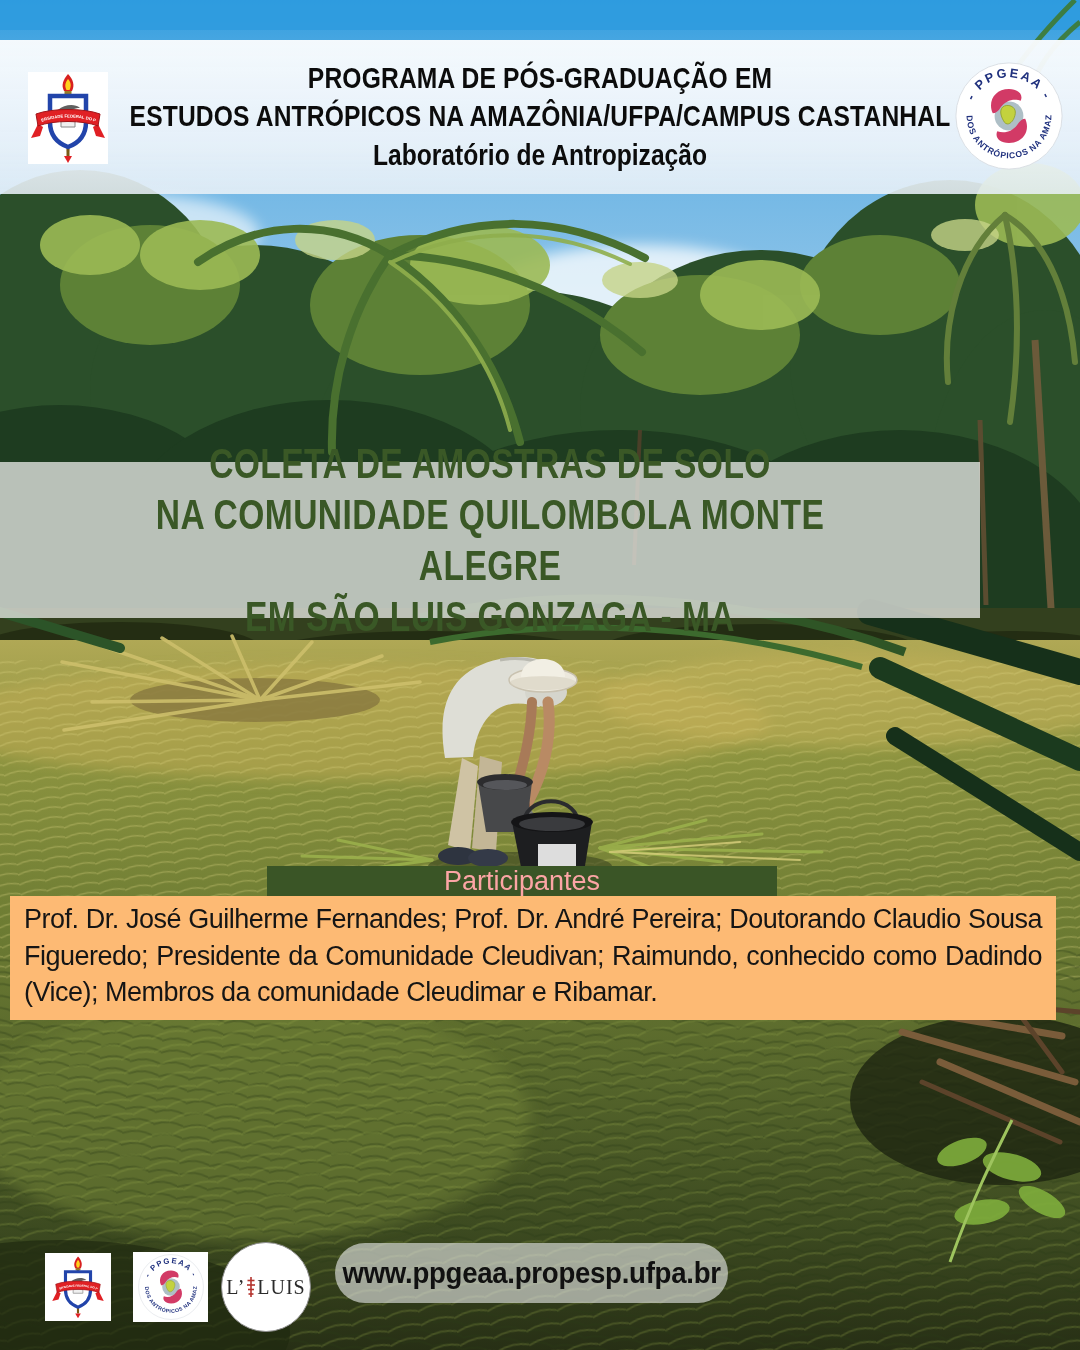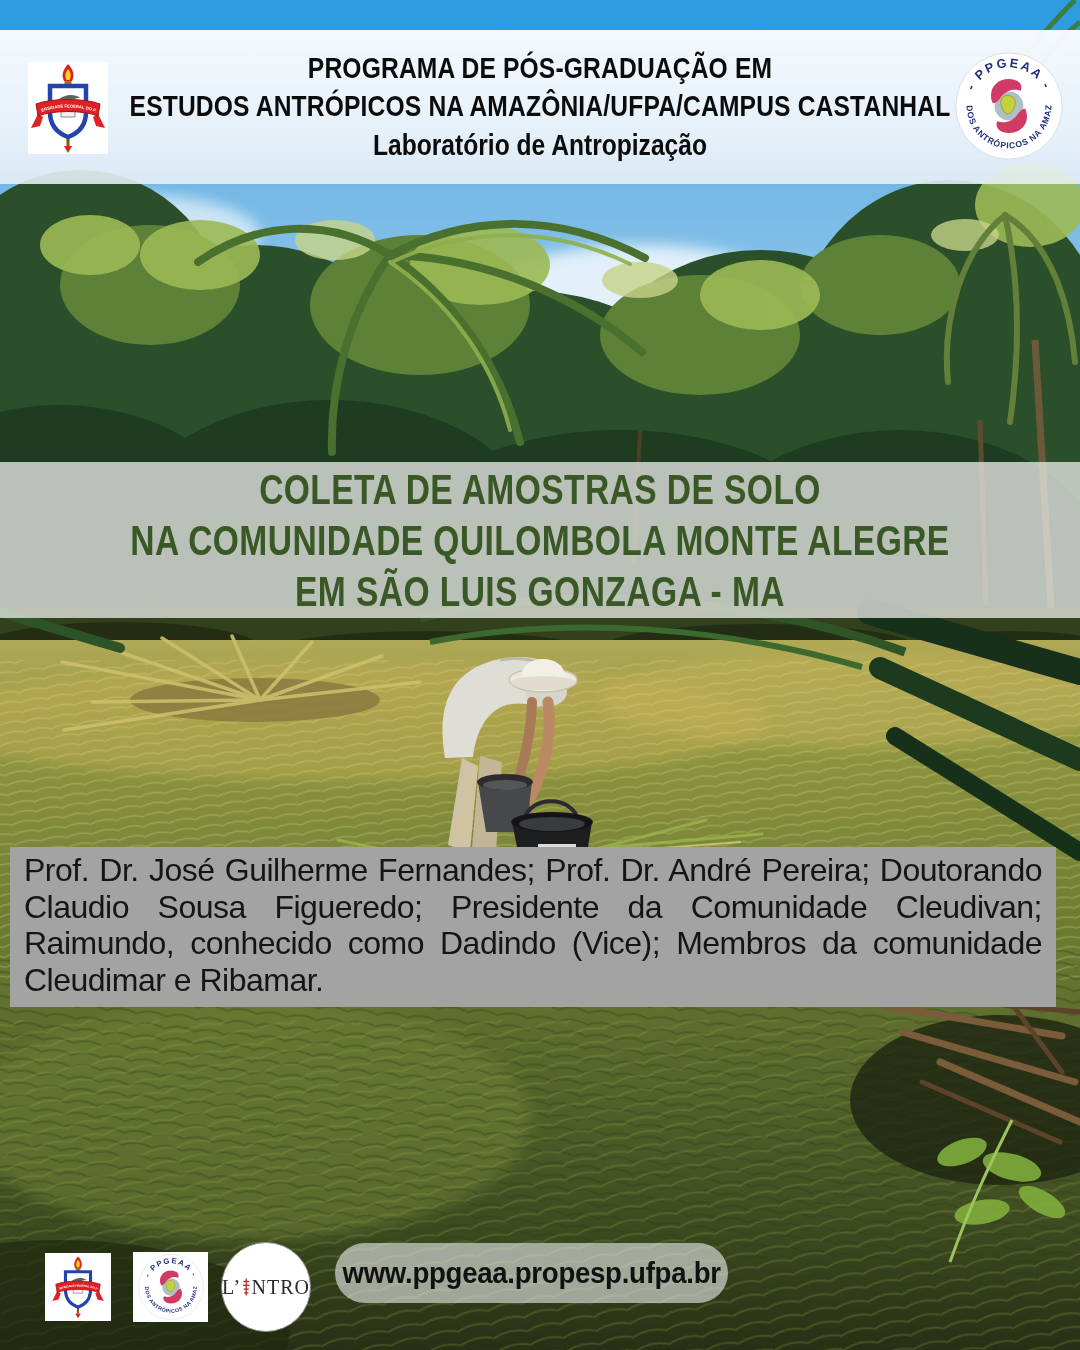--- a/index.html
+++ b/index.html
@@ -4,56 +4,56 @@
 <style>
   html,body { margin:0; padding:0; background:#ffffff; }
   .canvas {
     position:relative; width:1080px; height:1350px; overflow:hidden;
     font-family:"Liberation Sans", sans-serif; background:#6d7c33; margin:0 auto;
   }
   .photo { position:absolute; left:0; top:0; width:1080px; height:1350px; }
 
   
   .band {
-    position:absolute; left:0; top:30px; width:1080px; height:154px;
+    position:absolute; left:0; top:40px; width:1080px; height:154px;
     background:linear-gradient(180deg, rgba(250,252,254,0.97) 0%, rgba(238,244,250,0.93) 70%, rgba(232,240,247,0.88) 100%);
   }
   .band-text {
     position:absolute; left:0; right:0; top:50%;
     transform:translateY(-50%) scaleX(0.82); transform-origin:center;
     text-align:center; font-weight:700; color:#0c0c0c;
   }
   .band-text .l1 { font-size:30px; line-height:38px; letter-spacing:0.2px; }
   .band-text .l2 { font-size:30px; line-height:38px; letter-spacing:0.2px; }
   .band-text .l3 { font-size:30px; line-height:40px; }
   .crest-tile { position:absolute; left:28px; top:32px; width:80px; height:92px; background:#ffffff; }
   .ppg-header  { position:absolute; left:955px; top:22px; width:108px; height:108px; }
 
   
   .title-band {
-    position:absolute; left:0; top:462px; width:1080px; height:156px;
+    position:absolute; left:0; top:462px; width:980px; height:156px;
     background:rgba(230,231,227,0.78);
     display:flex; flex-direction:column; justify-content:center;
   }
   .title-band .t {
     text-align:center; font-weight:700; font-size:42px; line-height:51px;
     color:#3a5826; letter-spacing:0.5px;
     transform:scaleX(0.80); transform-origin:center;
   }
 
   
   .part-bar {
     position:absolute; left:267px; top:866px; width:510px; height:30px;
     background:#3a5526; color:#fca5a5; text-align:center;
     font-size:27px; line-height:30px; font-weight:400;
   }
   .part-box {
-    position:absolute; left:10px; top:847px; width:1018px;
-    background:#a3a3a3; padding:5px 14px 9px 14px;
-    font-size:32px; line-height:36.5px; letter-spacing:-0.5px;
+    position:absolute; left:10px; top:896px; width:1018px;
+    background:#fdba74; padding:5px 14px 9px 14px;
+    font-size:27px; line-height:36.5px; letter-spacing:-0.5px;
     text-align:justify; color:#151515;
   }
 
   
   .tile { position:absolute; background:#ffffff; display:flex; align-items:center; justify-content:center; }
   .tile-ufpa { left:45px;  top:1253px; width:66px; height:68px; }
   .tile-ppg  { left:133px; top:1252px; width:75px; height:70px; }
   .lintro {
     position:absolute; left:221px; top:1242px; width:90px; height:90px;
     border-radius:50%; background:#ffffff; border:1px solid #8d8d8d; box-sizing:border-box;
@@ -362,19 +362,19 @@
     <span>L’</span>
     <svg width="10" height="22" viewBox="0 0 10 22">
       <g stroke="#b4342e" stroke-width="1.6" fill="none">
         <path d="M5,1 L5,21"></path>
           <path d="M1.5,4.5 L8.5,4.5"></path>
           <path d="M1,9 L9,9"></path>
           <path d="M2,13.5 L8,13.5"></path>
           <path d="M2.5,18 L7.5,18"></path>
       </g>
     </svg>
-    <span>NTRO</span>
+    <span>LUIS</span>
   </div>
   <div class="pill">
     <span>www.ppgeaa.propesp.ufpa.br</span>
   </div>
 
 </div>
 
 </body></html>

